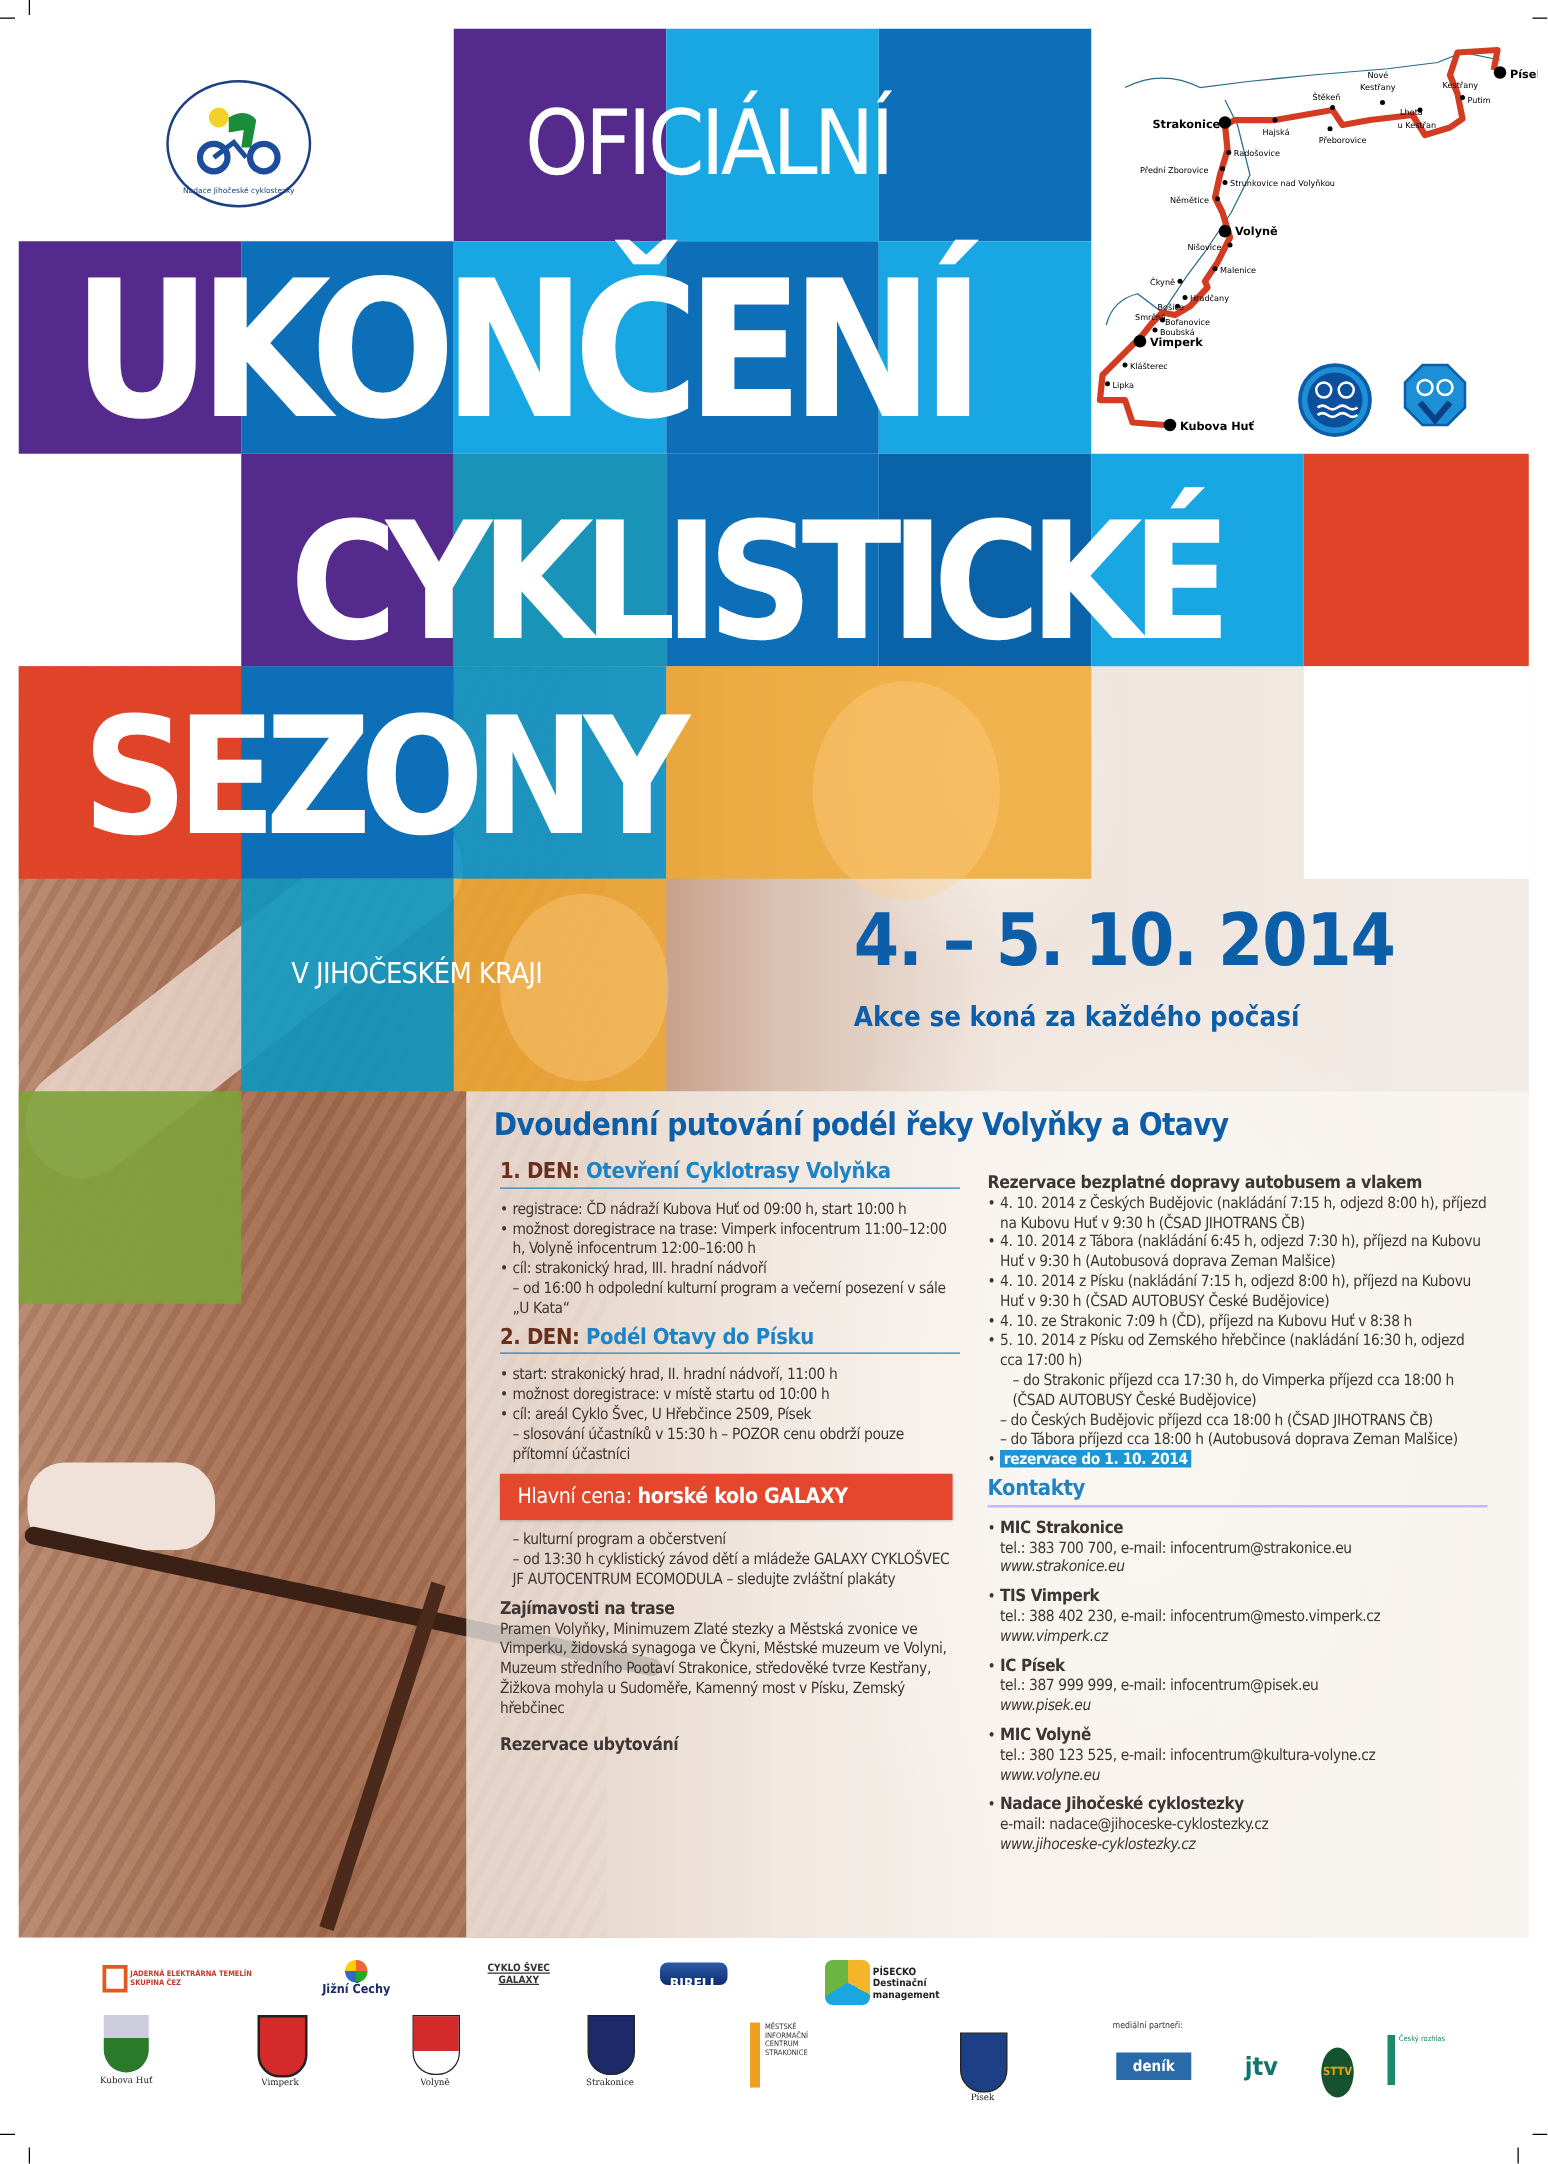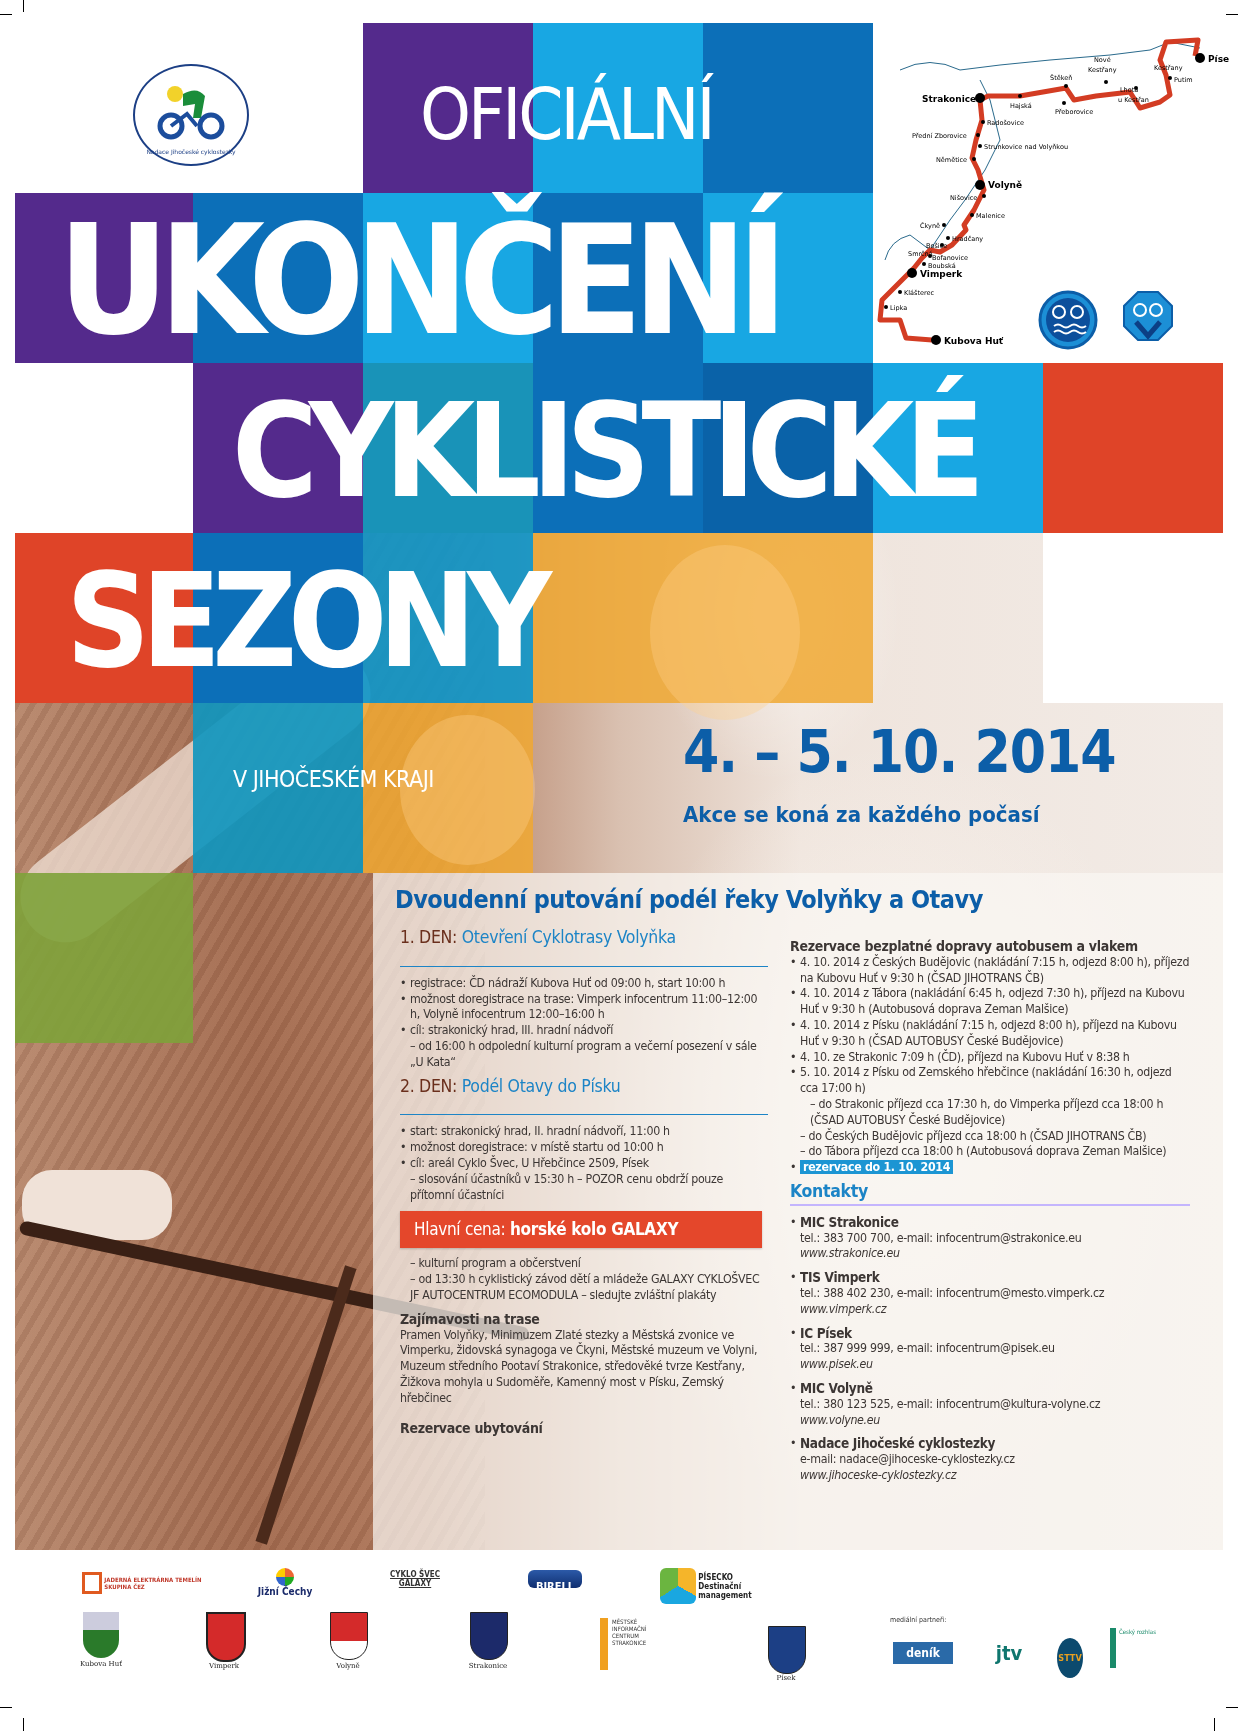--- a/index.html
+++ b/index.html
@@ -24,21 +24,21 @@
   .title-line{position:absolute;color:#fff;white-space:nowrap;font-weight:bold;letter-spacing:-2px;}
   .map{position:absolute;left:870px;top:20px;width:360px;height:330px;}
   .map svg{width:100%;height:100%;}
   .date{position:absolute;left:683px;top:718px;font-size:58px;font-weight:bold;color:#0c5ea8;letter-spacing:-1px;}
   .weather{position:absolute;left:683px;top:802px;font-size:22px;font-weight:bold;color:#0c5ea8;}
   .subtitle{position:absolute;left:233px;top:766px;font-size:23px;color:#fff;letter-spacing:-0.5px;}
   .headline{position:absolute;left:395px;top:885px;font-size:25px;font-weight:bold;color:#0c5ea8;white-space:nowrap;letter-spacing:-0.5px;}
   .col{position:absolute;color:#3c3634;font-size:12.3px;line-height:15.8px;letter-spacing:-0.3px;}
   .col-left{left:400px;top:930px;width:368px;}
   .col-right{left:790px;top:937px;width:400px;}
-  .day-head{font-size:17.5px;font-weight:normal;padding-bottom:20px;border-bottom:1px solid #1c84c6;margin-bottom:9px;}
+  .day-head{font-size:17.5px;font-weight:bold;padding-bottom:4px;border-bottom:1px solid #1c84c6;margin-bottom:9px;}
   .day-num{color:#6a2f1c;}
   .day-title{color:#1c84c6;}
   ul{list-style:none;margin:0 0 8px 0;padding:0;}
   li{position:relative;padding-left:10px;}
   li.b::before{content:"•";position:absolute;left:0;top:0;}
   li.d{padding-left:10px;}
   li.d2{padding-left:20px;}
   .prize{background:#e4472b;color:#fff;font-size:17px;height:37px;line-height:37px;padding-left:14px;margin:8px 0 8px 0;width:348px;box-shadow:0 1px 2px rgba(0,0,0,0.2);}
   .prize b{font-weight:bold;}
   .sec-head{font-weight:bold;font-size:14px;margin-top:2px;}
@@ -107,21 +107,21 @@
     <path d="M48 28 Q62 20 70 30 L66 52 L58 52 L60 38 L48 40 Z" fill="#1a8d3a"></path>
     <circle cx="36" cy="60" r="11" fill="none" stroke="#1c4d9c" stroke-width="5"></circle>
     <circle cx="76" cy="60" r="11" fill="none" stroke="#1c4d9c" stroke-width="5"></circle>
     <path d="M36 60 L52 48 L62 60" fill="none" stroke="#1c4d9c" stroke-width="4"></path>
     <text x="56" y="88" font-size="6" fill="#1c3f85" text-anchor="middle" font-family="DejaVu Sans, sans-serif">Nadace Jihočeské cyklostezky</text>
   </svg>
 </div>
 
 <div class="title-line" style="left:400px;top:72px;font-size:72px;font-weight:normal;letter-spacing:-3px;margin-left:20px;">OFICIÁLNÍ</div>
 <div class="title-line" style="left:58px;top:196px;font-size:152px;line-height:170px;letter-spacing:-10px;">UKONČENÍ</div>
-<div class="title-line" style="left:232px;top:366px;font-size:130px;line-height:170px;letter-spacing:-9px;">CYKLISTICKÉ</div>
+<div class="title-line" style="left:232px;top:380px;font-size:130px;line-height:170px;letter-spacing:-9px;">CYKLISTICKÉ</div>
 <div class="title-line" style="left:66px;top:536px;font-size:130px;line-height:170px;letter-spacing:-9px;">SEZONY</div>
 
 <div class="subtitle">V JIHOČESKÉM KRAJI</div>
 
 <div class="map">
   <svg viewBox="0 0 360 330">
     <path d="M30 50 Q60 35 90 50 L130 45 L180 40 L240 35 L280 30 L300 22 L330 28" fill="none" stroke="#2a6a8c" stroke-width="1"></path>
     <path d="M15 240 Q20 220 40 215 L60 230 L80 200 L95 180 L115 150 L130 120 L120 80 L110 60" fill="none" stroke="#2a6a8c" stroke-width="1"></path>
     <path d="M325 36 L328 20 L296 22 L290 40 L296 55 L300 75 L290 82 L270 88 L260 72 L226 76 L204 80 L196 68 L150 76 L118 76 L110 80 L112 100 L106 120 L102 138 L108 150 L114 170 L104 190 L94 205 L96 210 L82 225 L70 232 L60 230 L52 238 L44 248 L36 256 L24 268 L12 280 L10 300 L30 300 L36 318 L62 320" fill="none" stroke="#d33c23" stroke-width="5" stroke-linejoin="round"></path>
     <circle cx="330" cy="38" r="5" fill="#000"></circle>
@@ -307,15 +307,15 @@
   <div class="crest-label" style="left:318px;top:102px;">Volyně</div>
   <div class="crest" style="left:470px;top:52px;background:#1c2a6a;border:1px solid #222;"></div>
   <div class="crest-label" style="left:458px;top:102px;">Strakonice</div>
   <div class="lg" style="left:600px;top:58px;width:60px;font-size:6px;text-align:left;border-left:8px solid #f0a020;padding-left:4px;height:52px;">MĚSTSKÉ INFORMAČNÍ CENTRUM STRAKONICE</div>
   <div class="crest" style="left:768px;top:66px;background:#1c3f85;border:1px solid #222;"></div>
   <div class="crest-label" style="left:756px;top:114px;">Písek</div>
 
   <div class="lg" style="left:890px;top:56px;font-size:7px;text-align:left;width:80px;">mediální partneři:</div>
   <div class="lg" style="left:893px;top:82px;width:60px;height:22px;line-height:22px;background:#2a6aa8;color:#fff;font-weight:bold;font-size:12px;">deník</div>
   <div class="lg" style="left:983px;top:78px;width:52px;height:30px;line-height:30px;font-weight:bold;font-size:20px;color:#0f766e;">jtv</div>
-  <div class="lg" style="left:1057px;top:78px;width:26px;height:40px;line-height:40px;border-radius:50%;background:#0c4a6e;color:#e8a020;font-weight:bold;font-size:9px;">STTV</div>
+  <div class="lg" style="left:1057px;top:78px;width:26px;height:40px;line-height:40px;border-radius:50%;background:#14532d;color:#e8a020;font-weight:bold;font-size:9px;">STTV</div>
   <div class="lg" style="left:1110px;top:68px;width:40px;font-size:6px;color:#1a8a6a;border-left:6px solid #1a8a6a;padding-left:3px;height:40px;text-align:left;">Český rozhlas</div>
 </div>
 
 </body></html>

